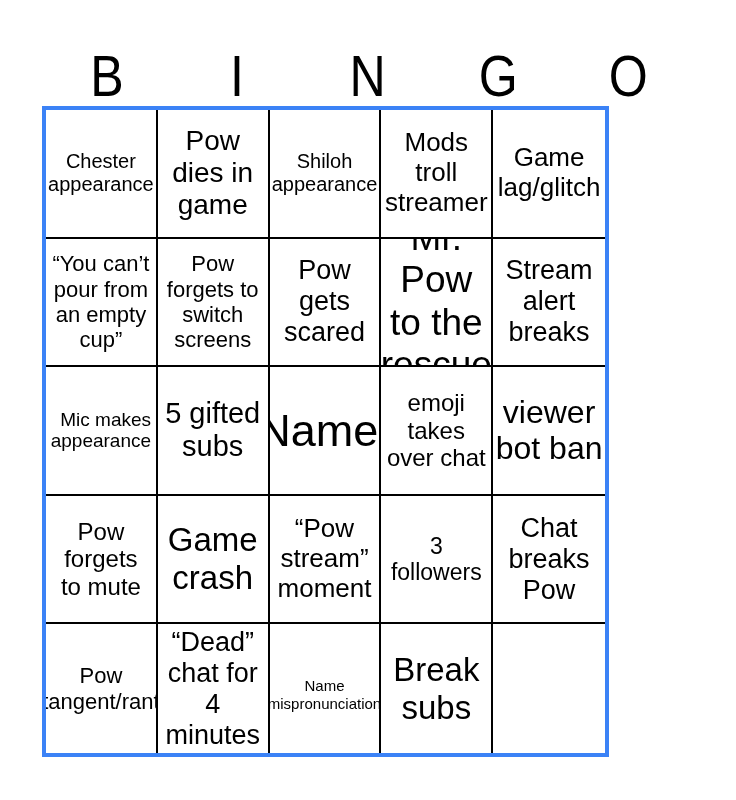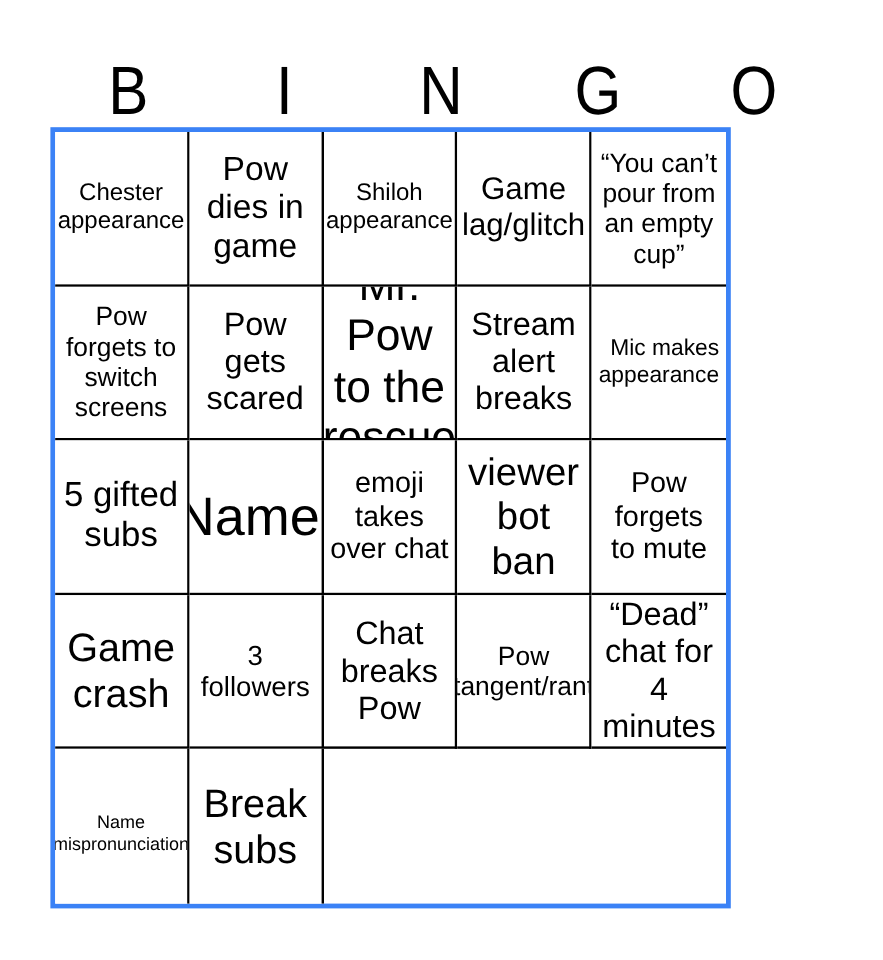--- a/index.html
+++ b/index.html
@@ -94,20 +94,25 @@
       <div class="cell">
         <span class="cell-text" style="font-size: 28px;">Pow
 dies in
 game</span>
       </div>
       <div class="cell">
         <span class="cell-text" style="font-size: 20px;">Shiloh
 appearance</span>
       </div>
       <div class="cell">
+        <span class="cell-text" style="font-size: 26px;">Mods
+troll
+streamer</span>
+      </div>
+      <div class="cell">
         <span class="cell-text" style="font-size: 26px;">Game
 lag/glitch</span>
       </div>
       <div class="cell">
         <span class="cell-text" style="font-size: 22px;">“You can’t
 pour from
 an empty
 cup”</span>
       </div>
       <div class="cell">
@@ -154,20 +159,25 @@
       <div class="cell">
         <span class="cell-text" style="font-size: 24px;">Pow
 forgets
 to mute</span>
       </div>
       <div class="cell">
         <span class="cell-text" style="font-size: 33px;">Game
 crash</span>
       </div>
       <div class="cell">
+        <span class="cell-text" style="font-size: 26px;">“Pow
+stream”
+moment</span>
+      </div>
+      <div class="cell">
         <span class="cell-text" style="font-size: 23px;">3
 followers</span>
       </div>
       <div class="cell">
         <span class="cell-text" style="font-size: 27px;">Chat
 breaks
 Pow</span>
       </div>
       <div class="cell">
         <span class="cell-text" style="font-size: 22px;">Pow

